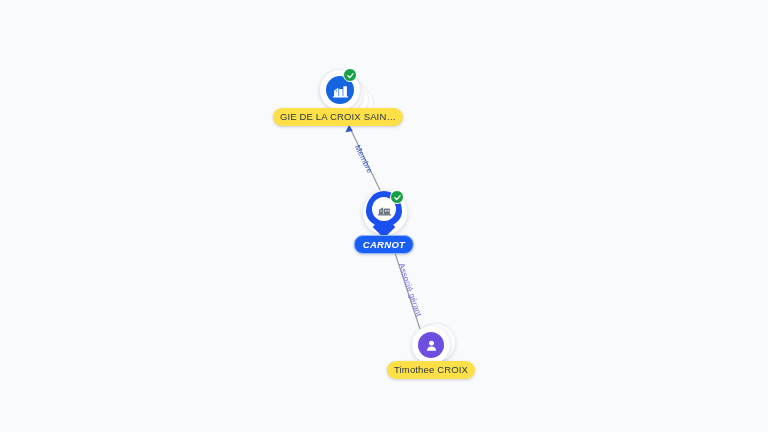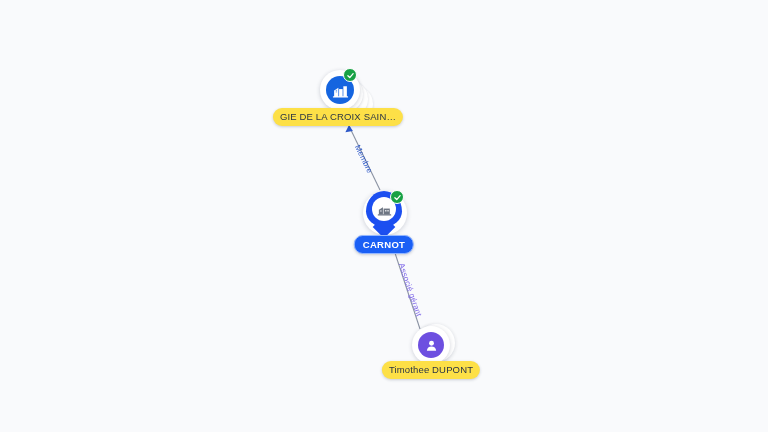--- a/index.html
+++ b/index.html
@@ -250,30 +250,30 @@
         <rect x="5.3" y="13.4" width="1.9" height="1.9" fill="#ffffff"></rect>
       </svg>
     </div>
 
     <div class="verified-badge" style="left:6px; top:-23px;">
       <svg width="9" height="9" viewBox="0 0 24 24">
         <path d="M5 12.5 L10 17.5 L19 7" stroke="#ffffff" stroke-width="3.4" fill="none" stroke-linecap="round" stroke-linejoin="round"></path>
       </svg>
     </div>
 
-    <div class="node-label selected" style="left:0px; top:22px;">CARNOT</div>
+    <div class="node-label selected" style="left:0px; top:22px;font-style:italic;">CARNOT</div>
   </div>
 
   <div class="node" style="left:431px; top:345px;">
 
     <div class="person-halo back"></div>
     <div class="person-halo"></div>
     <div class="person-inner">
       <svg width="15" height="15" viewBox="0 0 24 24">
         <circle cx="12" cy="8.4" r="3.9" fill="#ffffff"></circle>
         <path d="M4.6 20.5 C4.6 15.9 8 13.6 12 13.6 C16 13.6 19.4 15.9 19.4 20.5 Z" fill="#ffffff"></path>
       </svg>
     </div>
 
-    <div class="node-label" style="left:0px; top:16px;">Timothee DUPONT</div>
+    <div class="node-label" style="left:0px; top:16px;">Timothee CROIX</div>
   </div>
 
 </div>
 
 </body></html>

